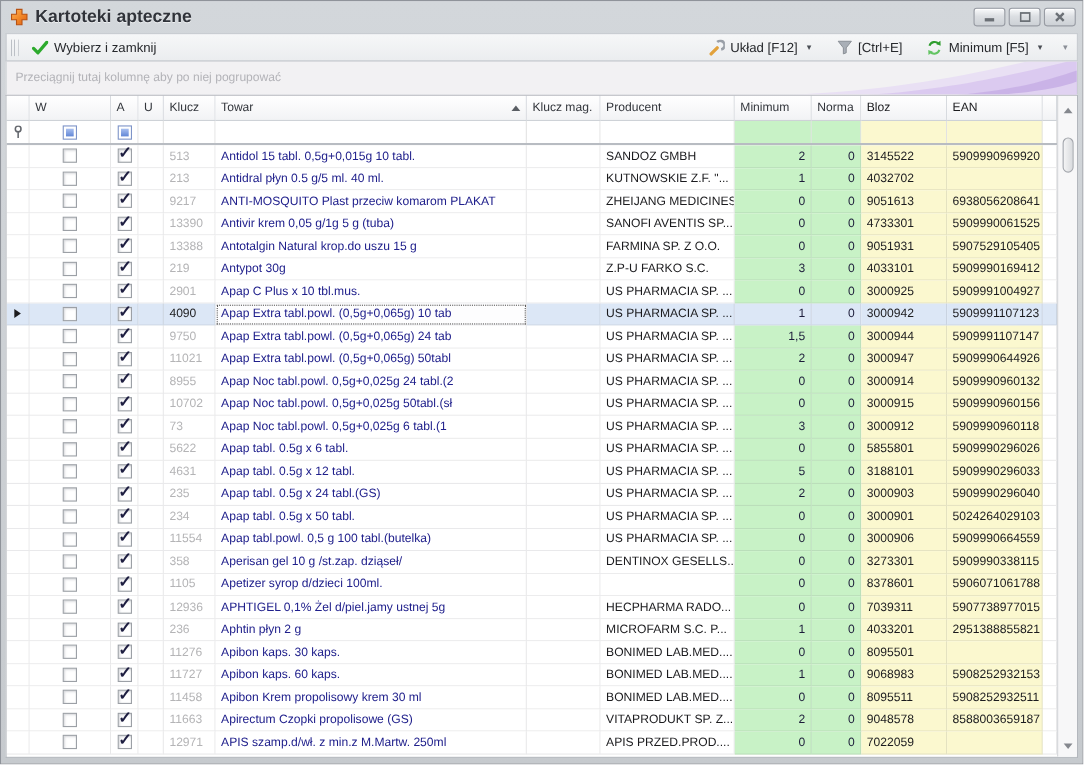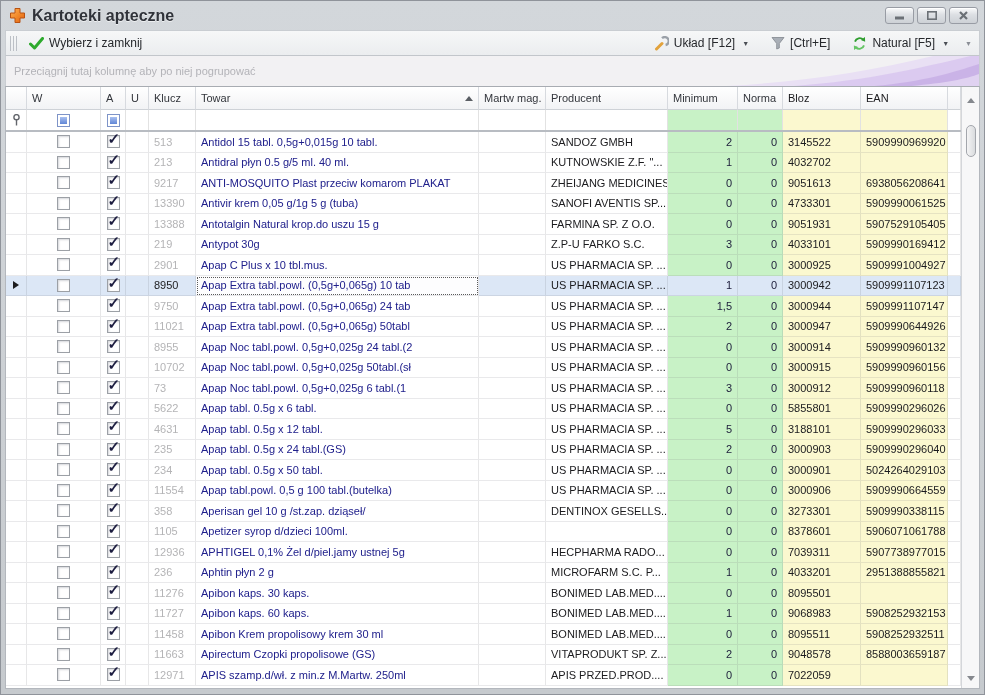--- a/index.html
+++ b/index.html
@@ -190,21 +190,21 @@
         </svg>
         <span>[Ctrl+E]</span>
       </div>
       <div class="tool-btn">
         <svg width="15" height="15" viewBox="0 0 16 16">
           <path d="M3.2 6 A5.2 5.2 0 0 1 12 4" fill="none" stroke="#2f9e2f" stroke-width="2"></path>
           <polygon points="13.8,1 14,6 9.5,4.2" fill="#2f9e2f"></polygon>
           <path d="M12.8 10 A5.2 5.2 0 0 1 4 12" fill="none" stroke="#63c463" stroke-width="2"></path>
           <polygon points="2.2,15 2,10 6.5,11.8" fill="#63c463"></polygon>
         </svg>
-        <span>Natural [F5]</span>
+        <span>Minimum [F5]</span>
         <span class="dd-arrow">▼</span>
       </div>
       <span class="overflow-arrow">▼</span>
     </div>
   </div>
 
   <div class="grouppanel">
     <span class="grouppanel-hint">Przeciągnij tutaj kolumnę aby po niej pogrupować</span>
     <svg class="swoosh" width="310" height="30" viewBox="0 0 310 30">
       <path d="M0,32 C120,30 210,16 310,-12 L310,32 Z" fill="#e9e0f4"></path>
@@ -229,21 +229,21 @@
             <span>U</span>
           </div>
         <div class="hcell col-klucz">
             <span>Klucz</span>
           </div>
         <div class="hcell col-towar">
             <span>Towar</span>
             <span class="sort-asc"></span>
           </div>
         <div class="hcell col-stan">
-            <span>Martw mag.</span>
+            <span>Klucz mag.</span>
           </div>
         <div class="hcell col-prod">
             <span>Producent</span>
           </div>
         <div class="hcell col-min">
             <span>Minimum</span>
           </div>
         <div class="hcell col-norma">
             <span>Norma</span>
           </div>
@@ -419,21 +419,21 @@
     <div class="cell col-ind">
               <span class="sel-arrow"></span>
             </div>
     <div class="cell col-w cb">
               <span class="checkbox"></span>
             </div>
     <div class="cell col-a cb">
               <span class="checkbox checked"></span>
             </div>
     <div class="cell col-u"></div>
-    <div class="cell col-klucz klucz">8950</div>
+    <div class="cell col-klucz klucz">4090</div>
     <div class="cell col-towar towar">Apap Extra tabl.powl. (0,5g+0,065g) 10 tab</div>
     <div class="cell col-stan"></div>
     <div class="cell col-prod prod">US PHARMACIA SP. ...</div>
     <div class="cell col-min num green">1</div>
     <div class="cell col-norma num green">0</div>
     <div class="cell col-bloz yellow">3000942</div>
     <div class="cell col-ean yellow">5909991107123</div>
     <div class="cell col-fill"></div>
   </div>
           <div class="row">

